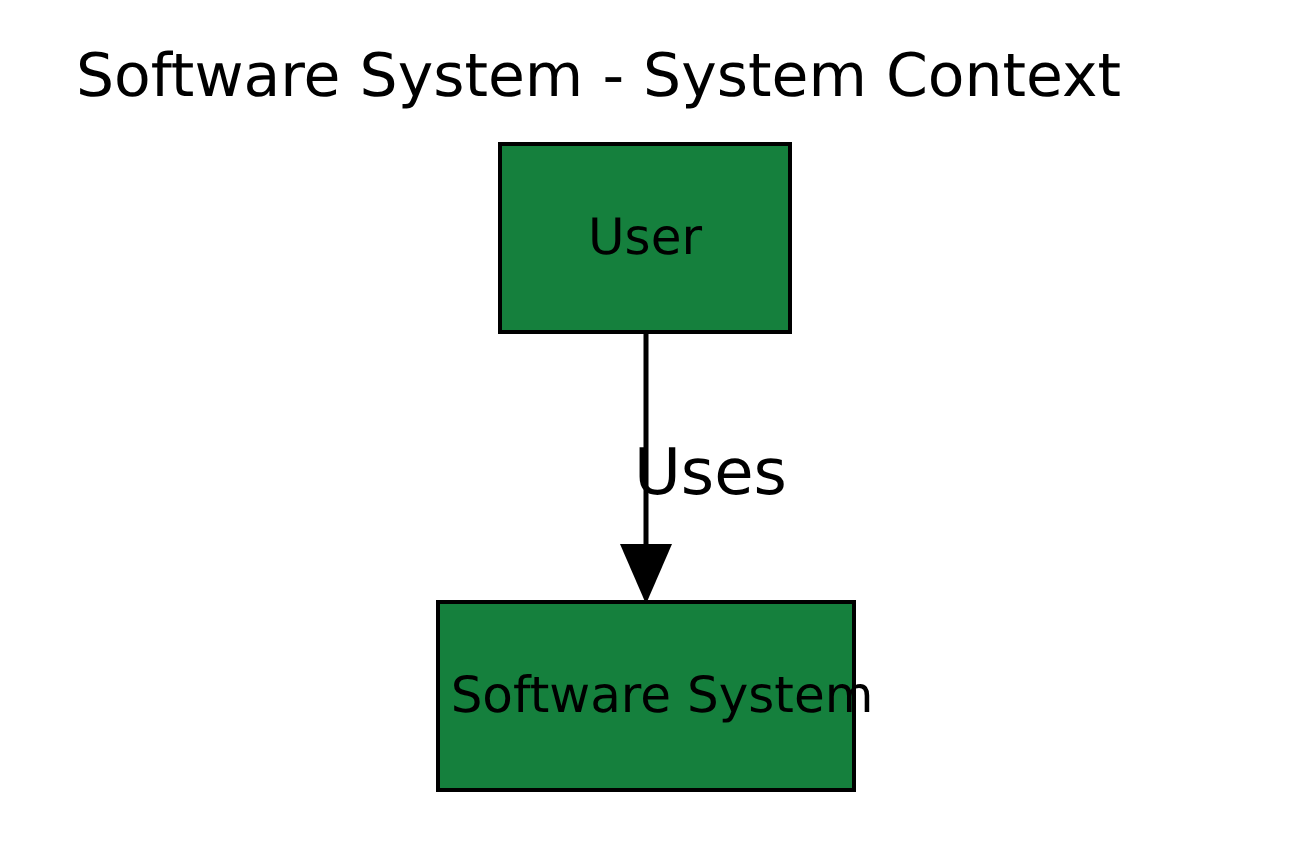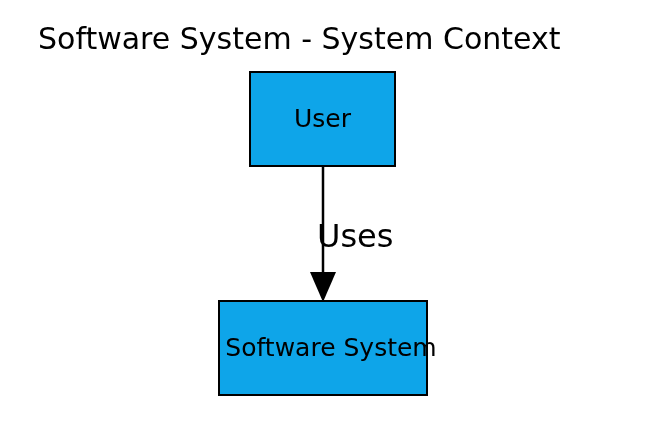--- a/index.html
+++ b/index.html
@@ -22,21 +22,21 @@
     top: 20px;
     font-size: 30px;
     line-height: 1.25;
     white-space: nowrap;
     color: #000000;
   }
   .node {
     position: absolute;
     box-sizing: border-box;
     border: 2.5px solid #000000;
-    background: #0ea5e9;
+    background: #15803d;
     display: flex;
     align-items: center;
     justify-content: center;
   }
   .node-user {
     left: 249px;
     top: 71px;
     width: 147px;
     height: 96px;
   }

